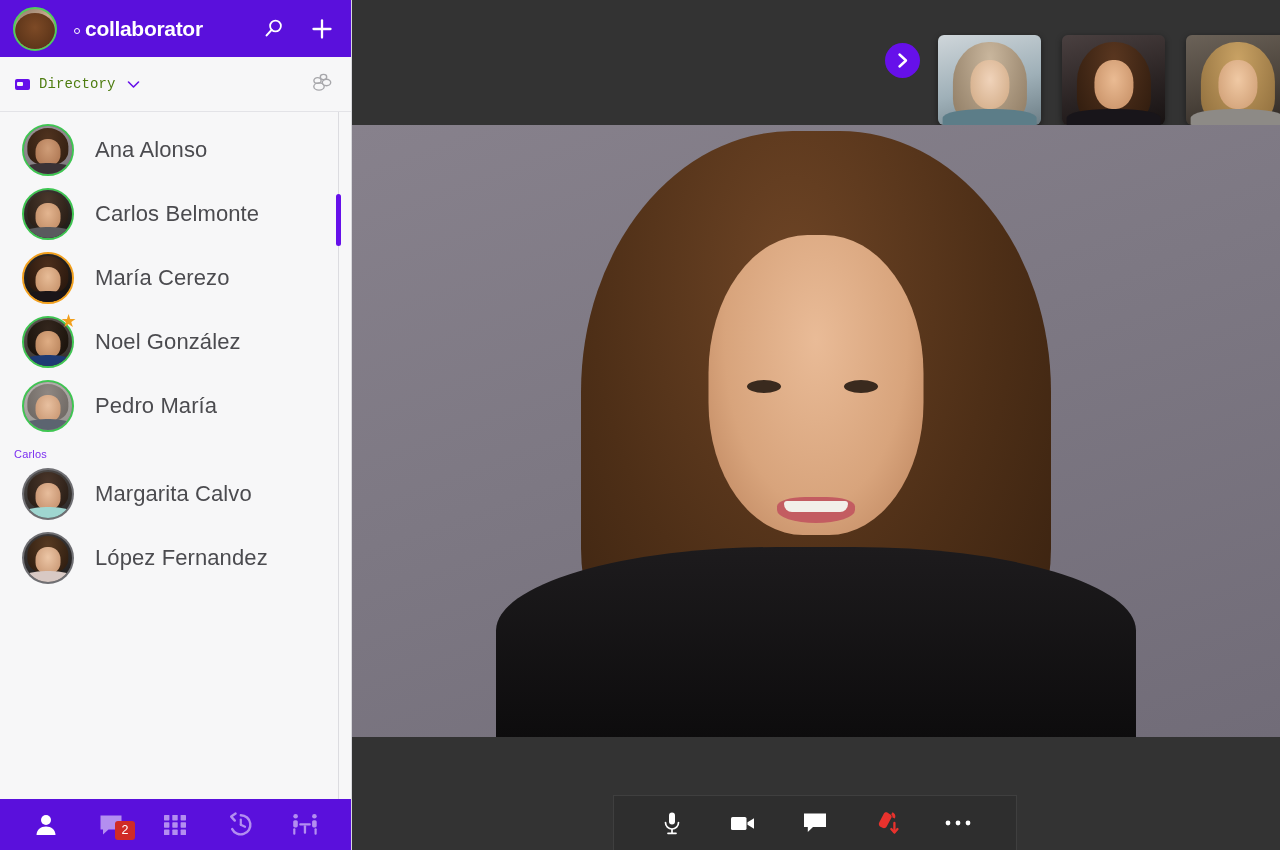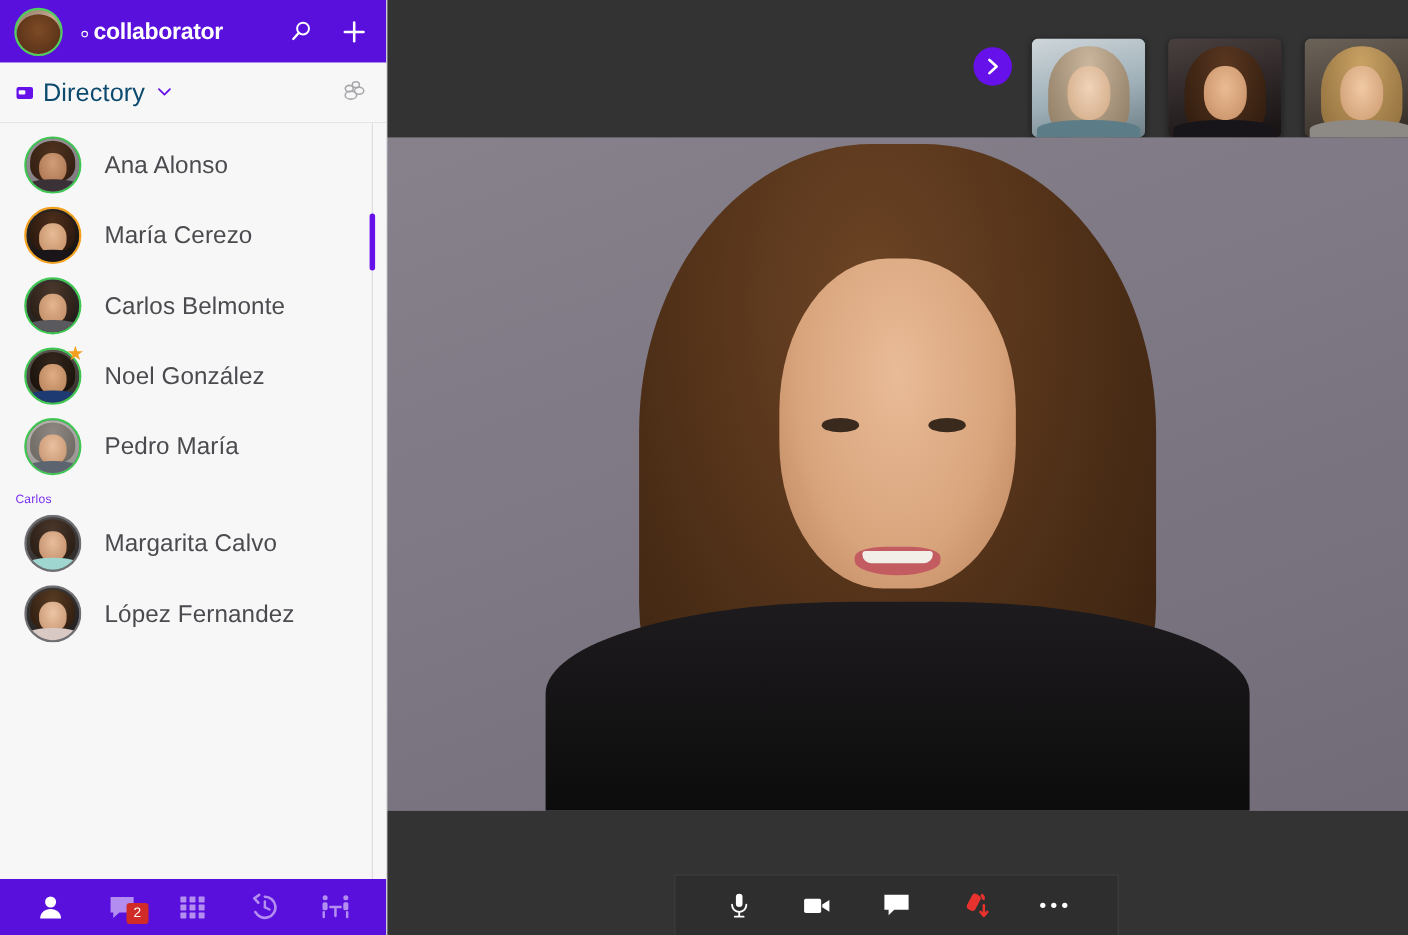--- a/index.html
+++ b/index.html
@@ -59,21 +59,21 @@
 
   
   .dir-bar {
     height: 55px; background: #f7f7f8; flex: none;
     border-bottom: 1px solid #e3e3e7;
     display: flex; align-items: center; padding: 0 18px 0 15px;
   }
   .dir-left { display: flex; align-items: center; gap: 9px; cursor: pointer; }
   .dir-tile { width: 15px; height: 11px; background: #6610ea; border-radius: 2px; position: relative; }
   .dir-tile::after{content:"";position:absolute;left:2px;top:3px;width:6px;height:4px;background:#f7f7f8;border-radius:1px;}
-  .dir-label { font-size: 23px; color: #0c4a6e; letter-spacing: 0.1px; }
+  .dir-label { font-size: 14px; color: #4d7c0f; letter-spacing: 0.1px; font-family: Liberation Mono, monospace; }
   .dir-chev { margin-left: 2px; }
   .dir-group { margin-left: auto; cursor: pointer; opacity: .85; }
 
   
   .list-wrap { flex: 1; position: relative; overflow: hidden; background: #f7f7f8; }
   .list-scroll { position: absolute; inset: 0; padding-top: 6px; }
   .sec-label { font-size: 11px; color: #7b2ff0; padding: 3px 0 2px 14px; letter-spacing: .2px; }
   .sec-label.offline { padding-top: 10px; }
   .c-row { height: 64px; display: flex; align-items: center; padding-left: 22px; cursor: pointer; }
   .c-av-wrap { position: relative; width: 52px; height: 52px; flex: none; }
@@ -233,44 +233,44 @@
                 <div class="skin" style="background:radial-gradient(ellipse at 50% 35%,#cf9d78,#a9714d)"></div>
                 <div class="body" style="background:#3a3236"></div>
                   </div>
               </div>
             </div>
             <span class="c-name">Ana Alonso</span>
           </div>
 
           <div class="c-row">
             <div class="c-av-wrap">
+              <div class="c-av online">
+                <div class="face">
+                    <div class="bg" style="background:linear-gradient(160deg,#3c3530,#1c1814)"></div>
+                <div class="hair" style="background:radial-gradient(ellipse at 50% 22%,#4a382c,#241a13)"></div>
+                <div class="skin" style="background:radial-gradient(ellipse at 50% 38%,#e3b590,#bc8760)"></div>
+                <div class="body" style="background:#5a5a5e"></div>
+                  </div>
+              </div>
+            </div>
+            <span class="c-name">Carlos Belmonte</span>
+          </div>
+
+          <div class="c-row">
+            <div class="c-av-wrap">
               <div class="c-av away">
                 <div class="face">
                     <div class="bg" style="background:linear-gradient(160deg,#2c2622,#15110e)"></div>
                 <div class="hair" style="background:radial-gradient(ellipse at 50% 26%,#4c2e1b,#25150c)"></div>
                 <div class="skin" style="background:radial-gradient(ellipse at 50% 36%,#e7bc97,#c28c64)"></div>
                 <div class="body" style="background:#1a1518"></div>
                   </div>
               </div>
             </div>
             <span class="c-name">María Cerezo</span>
-          </div>
-
-          <div class="c-row">
-            <div class="c-av-wrap">
-              <div class="c-av online">
-                <div class="face">
-                    <div class="bg" style="background:linear-gradient(160deg,#3c3530,#1c1814)"></div>
-                <div class="hair" style="background:radial-gradient(ellipse at 50% 22%,#4a382c,#241a13)"></div>
-                <div class="skin" style="background:radial-gradient(ellipse at 50% 38%,#e3b590,#bc8760)"></div>
-                <div class="body" style="background:#5a5a5e"></div>
-                  </div>
-              </div>
-            </div>
-            <span class="c-name">Carlos Belmonte</span>
           </div>
 
           <div class="c-row">
             <div class="c-av-wrap">
               <div class="c-av online">
                 <div class="face">
                     <div class="bg" style="background:linear-gradient(160deg,#5c5550,#322c29)"></div>
                 <div class="hair" style="background:radial-gradient(ellipse at 50% 24%,#33261d,#171009)"></div>
                 <div class="skin" style="background:radial-gradient(ellipse at 50% 38%,#dfad84,#b47e56)"></div>
                 <div class="body" style="background:#1d3a73"></div>

